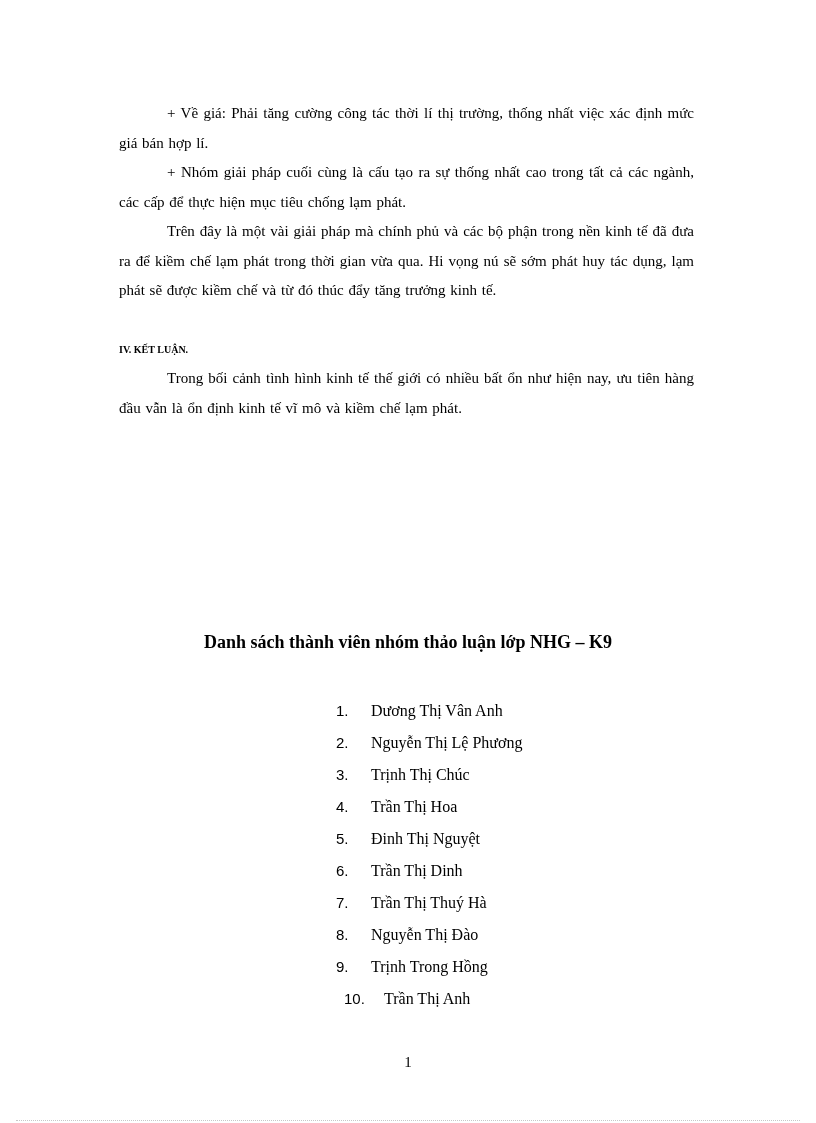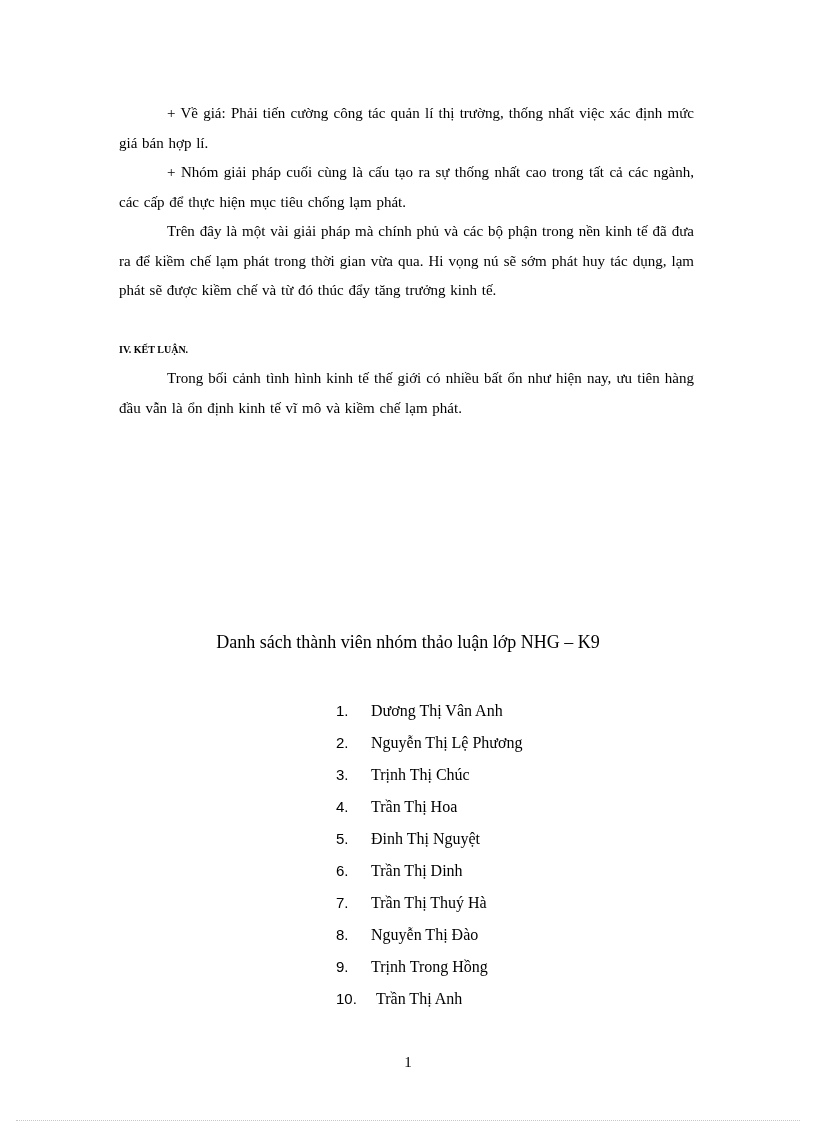--- a/index.html
+++ b/index.html
@@ -4,34 +4,34 @@
   <style>
     html, body { margin: 0; padding: 0; background: #ffffff; }
     body { width: 816px; height: 1123px; position: relative; overflow: hidden;
            font-family: "Liberation Serif", "DejaVu Serif", serif; color: #000; }
     .page { position: absolute; left: 0; top: 0; width: 816px; height: 1123px; }
     .body-text { position: absolute; left: 119px; width: 575px; font-size: 15px; line-height: 29.5px; text-align: justify; }
     .para { margin: 0; text-indent: 48px; text-align: justify; text-align-last: left; word-spacing: 1px; }
     .heading { margin: 0; font-weight: bold; font-size: 10px; text-indent: 0; }
     .spacer { height: 29px; }
     .list-title { position: absolute; left: 0; width: 816px; top: 632px; text-align: center;
-                  font-weight: normal; font-size: 18px; }
+                  font-weight: bold; font-size: 18px; }
     .member-list { position: absolute; left: 336px; top: 697px; list-style: none; margin: 0; padding: 0; }
     .member { height: 32px; line-height: 28px; font-size: 16px; display: flex; }
     .num { width: 35px; font-family: "Liberation Sans", "DejaVu Sans", sans-serif; font-size: 15px; }
-    .num.wide { width: 40px; }
+    .num.wide { width: 40px; margin-left: 8px; }
     .page-num { position: absolute; top: 1054px; left: 0; width: 816px; text-align: center; font-size: 15px; }
     .page-border { position: absolute; left: 16px; right: 16px; top: 1120px; border-top: 1px dotted #c8c8c8; }
   </style>
 </head>
 <body>
 
 <div class="page">
   <div class="body-text" style="top:99px;">
-    <p class="para">+ Về giá: Phải tiến cường công tác quản lí thị trường, thống nhất việc xác định mức giá bán hợp lí.</p>
+    <p class="para">+ Về giá: Phải tăng cường công tác thời lí thị trường, thống nhất việc xác định mức giá bán hợp lí.</p>
     <p class="para">+ Nhóm giải pháp cuối cùng là cấu tạo ra sự thống nhất cao trong tất cả các ngành, các cấp để thực hiện mục tiêu chống lạm phát.</p>
     <p class="para">Trên đây là một vài giải pháp mà chính phủ và các bộ phận trong nền kinh tế đã đưa ra để kiềm chế lạm phát trong thời gian vừa qua. Hi vọng nú sẽ sớm phát huy tác dụng, lạm phát sẽ được kiềm chế và từ đó thúc đẩy tăng trưởng kinh tế.</p>
     <div class="spacer"></div>
     <p class="heading">IV. KẾT LUẬN.</p>
     <p class="para">Trong bối cảnh tình hình kinh tế thế giới có nhiều bất ổn như hiện nay, ưu tiên hàng đầu vẫn là ổn định kinh tế vĩ mô và kiềm chế lạm phát.</p>
   </div>
 
   <div class="list-title">Danh sách thành viên nhóm thảo luận lớp NHG – K9</div>
 
   <ul class="member-list">

